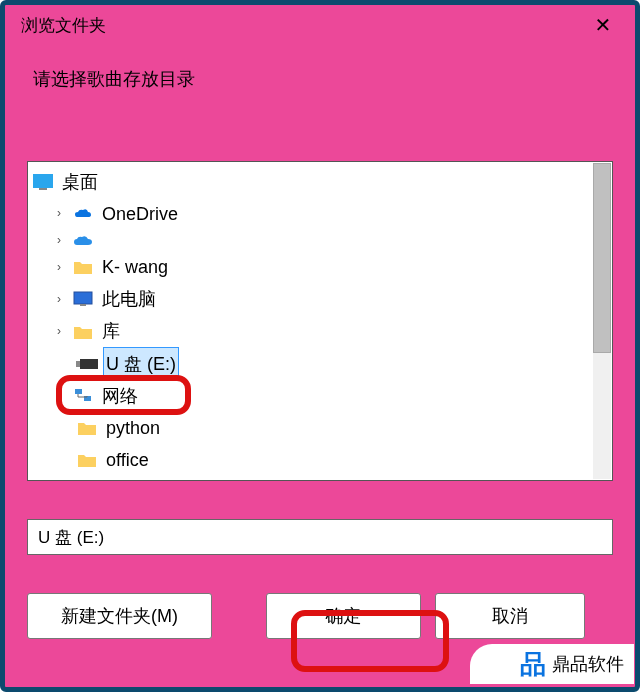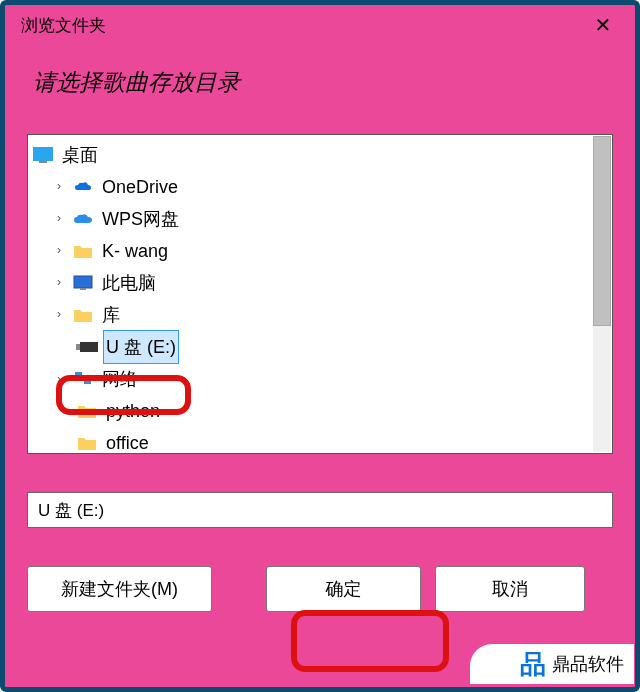--- a/index.html
+++ b/index.html
@@ -29,25 +29,24 @@
     }
     .titlebar .title { font-weight: 400; }
     .close-btn {
       font-size: 20px;
       cursor: pointer;
       width: 32px;
       text-align: center;
     }
     .instruction {
       padding: 22px 28px 8px 28px;
-      font-size: 23px;
-      font-style: italic;
+      font-size: 18px;
     }
     .tree-container {
-      margin: 28px 22px 12px 22px;
+      margin: 62px 22px 12px 22px;
       border: 1px solid #555;
       height: 320px;
       position: relative;
       overflow: hidden;
       background: #fff;
     }
     .tree {
       padding: 4px 0;
       font-size: 18px;
       line-height: 1.78;
@@ -200,21 +199,20 @@
         <span class="label">OneDrive</span>
       </div>
 
       <div class="tree-row indent-1">
         <span class="chev">›</span>
         <span class="icon-box">
           <svg width="20" height="14">
               <path d="M4 11 Q1 11 1 8 Q1 5 4 5 Q5 2 9 3 Q13 1 15 5 Q19 5 19 8 Q19 11 15 11 Z" fill="#2a8fe8"></path>
             </svg>
         </span>
-        <span class="label">WPS网盘</span>
       </div>
 
       <div class="tree-row indent-1">
         <span class="chev">›</span>
         <span class="icon-box">
           <svg width="20" height="16">
               <path d="M1 3 h6 l2 2 h10 v10 h-18 z" fill="#fcd060"></path>
             </svg>
         </span>
         <span class="label">K- wang</span>

